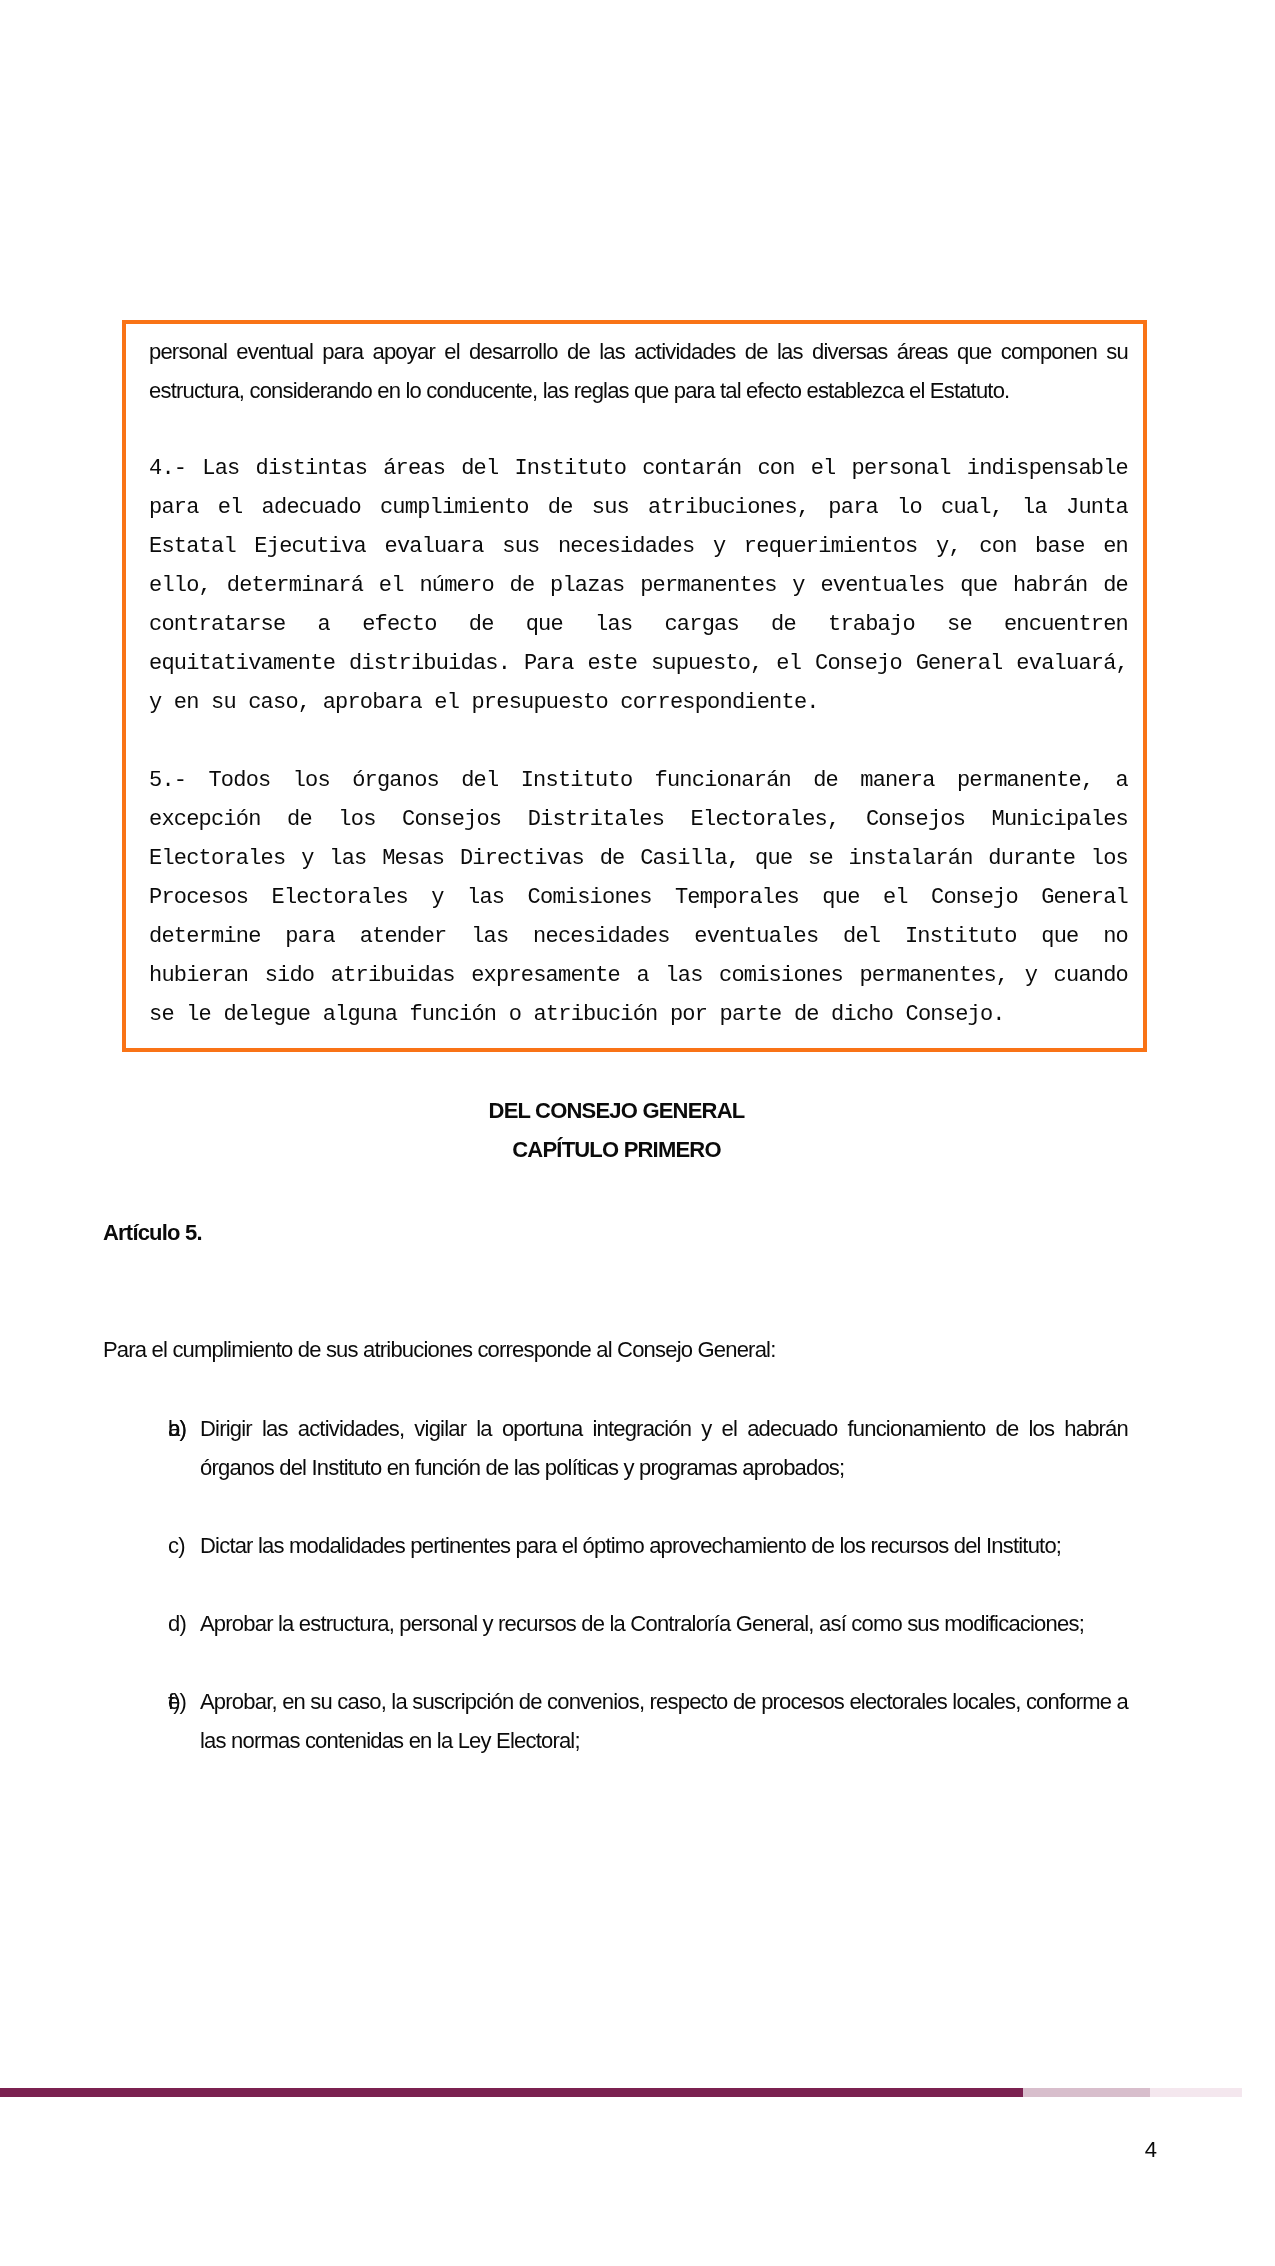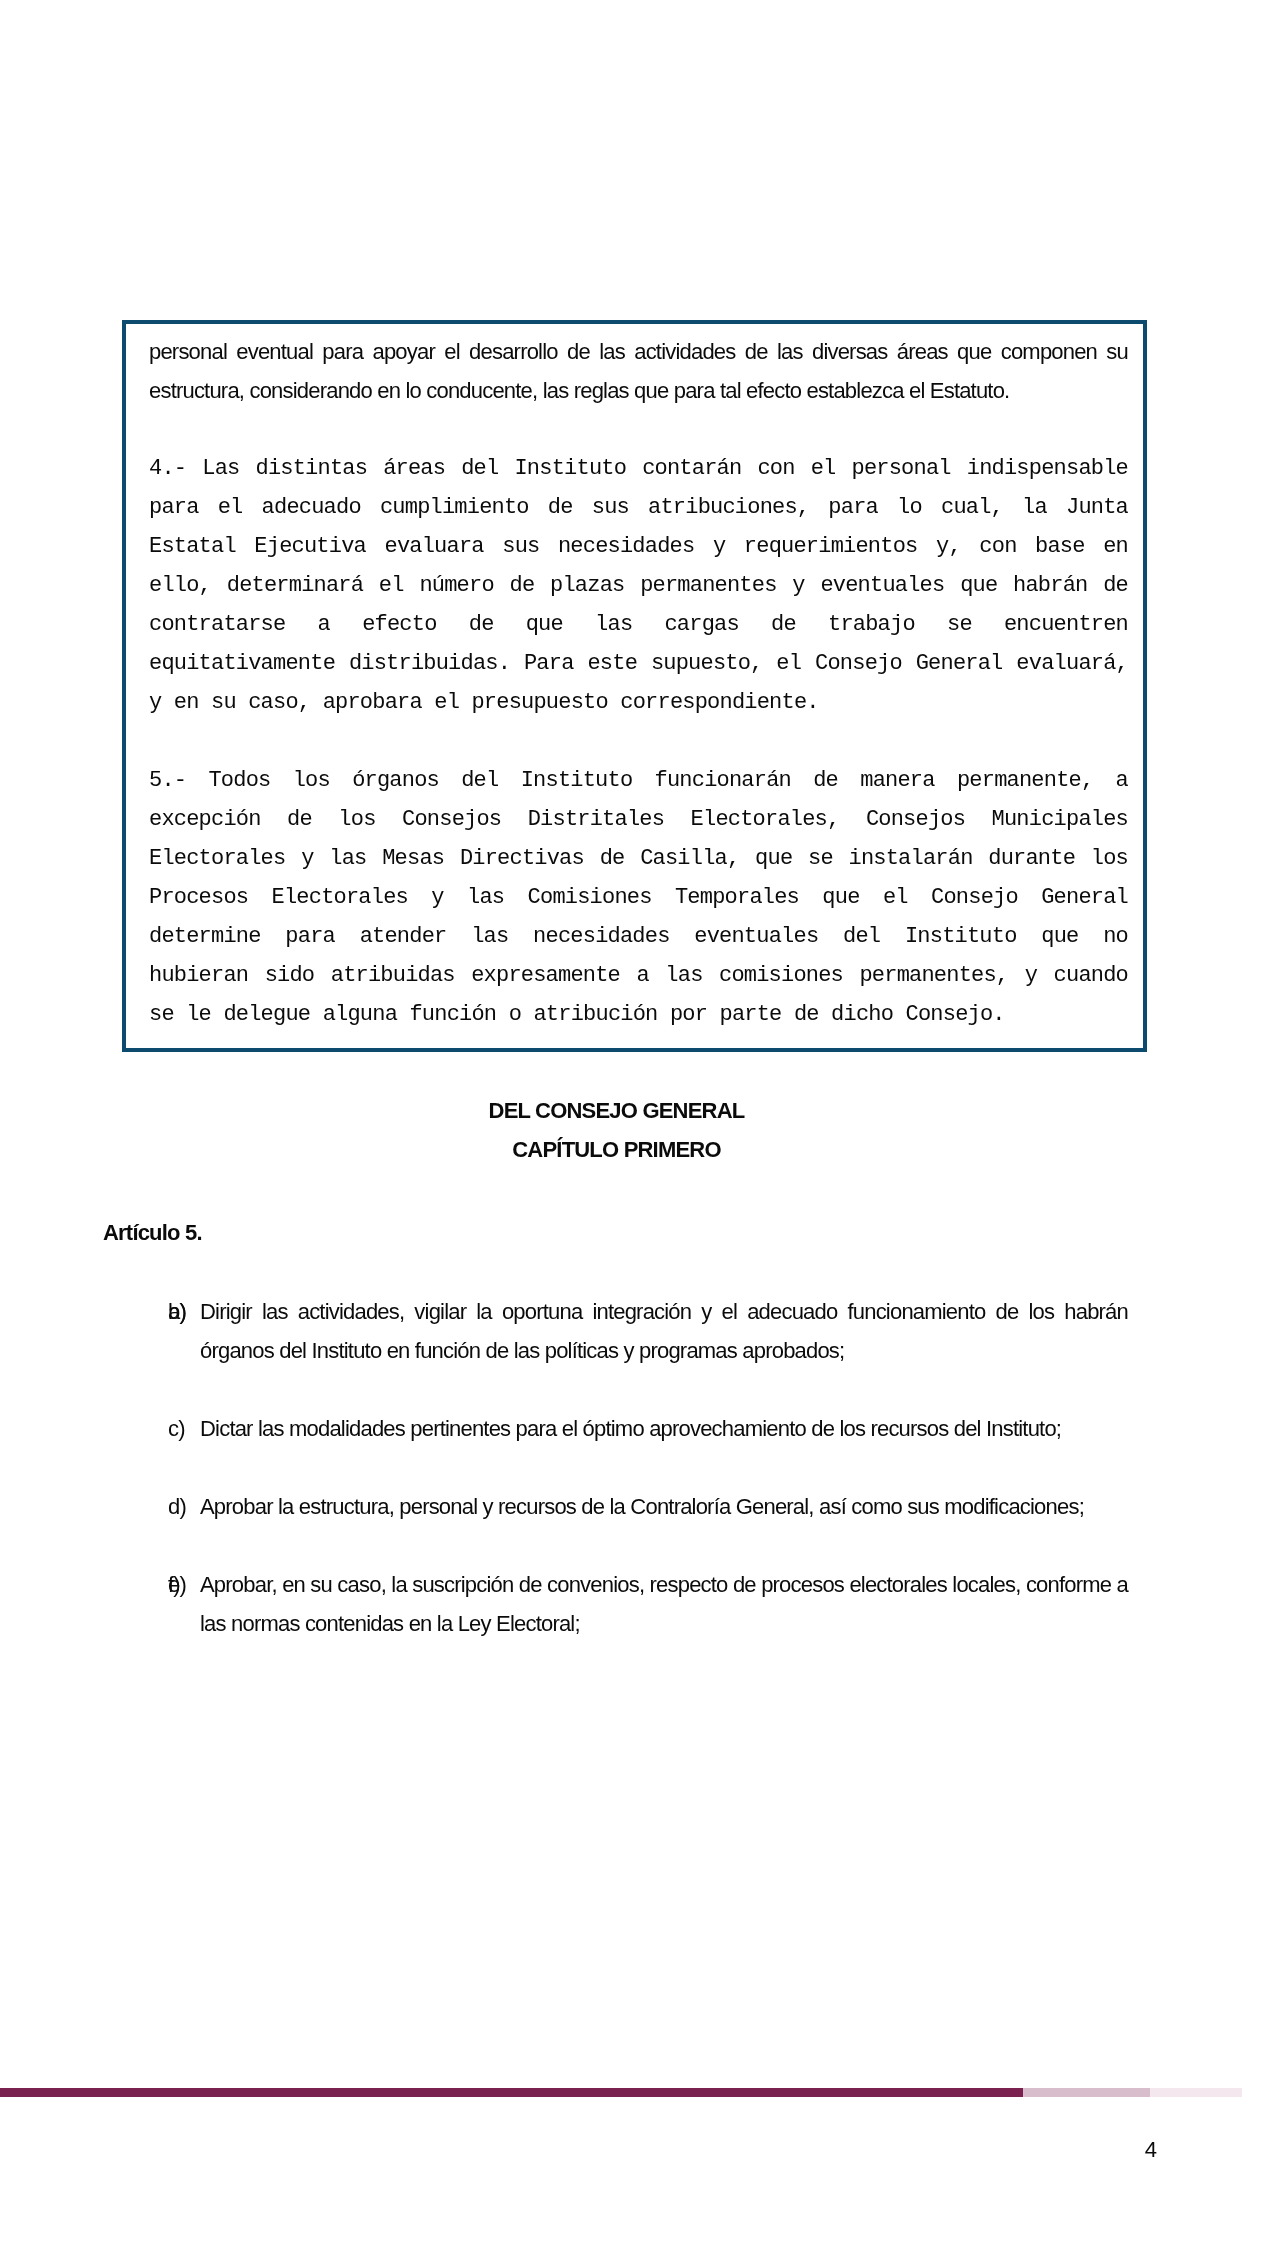--- a/index.html
+++ b/index.html
@@ -12,21 +12,21 @@
     color:#0b0b0b;
     font-size:22px;
     letter-spacing:-0.8px;
     line-height:39px;
     overflow:hidden;
   }
   .clause-box{
     box-sizing:border-box;
     margin:320px 0 0 122px;
     width:1025px;
-    border:4px solid #0c4a6e;
+    border:4px solid #f97316;
     padding:8px 15px 14px 23px;
   }
   .clause-box p{
     margin:0;
     text-align:justify;
   }
   .clause-box p + p{margin-top:39px;font-family:Liberation Mono, monospace;}
   .heading-block{
     margin:36px 145px 0 103px;
     text-align:center;
@@ -88,20 +88,21 @@
   </div>
 
 
   <div class="heading-block chapter">
     <div>DEL CONSEJO GENERAL</div>
     <div>CAPÍTULO PRIMERO</div>
   </div>
 
   <div class="article-label">Artículo 5.</div>
 
+  <div class="article-intro">Para el cumplimiento de sus atribuciones corresponde al Consejo General:</div>
 
   <ul class="items">
     <li>
       <span class="marker">a)</span>
     </li>
     <li>
       <span class="marker">b)</span>
       <span>Dirigir las actividades, vigilar la oportuna integración y el adecuado funcionamiento de los habrán órganos del Instituto en función de las políticas y programas aprobados;</span>
     </li>
     <li>

